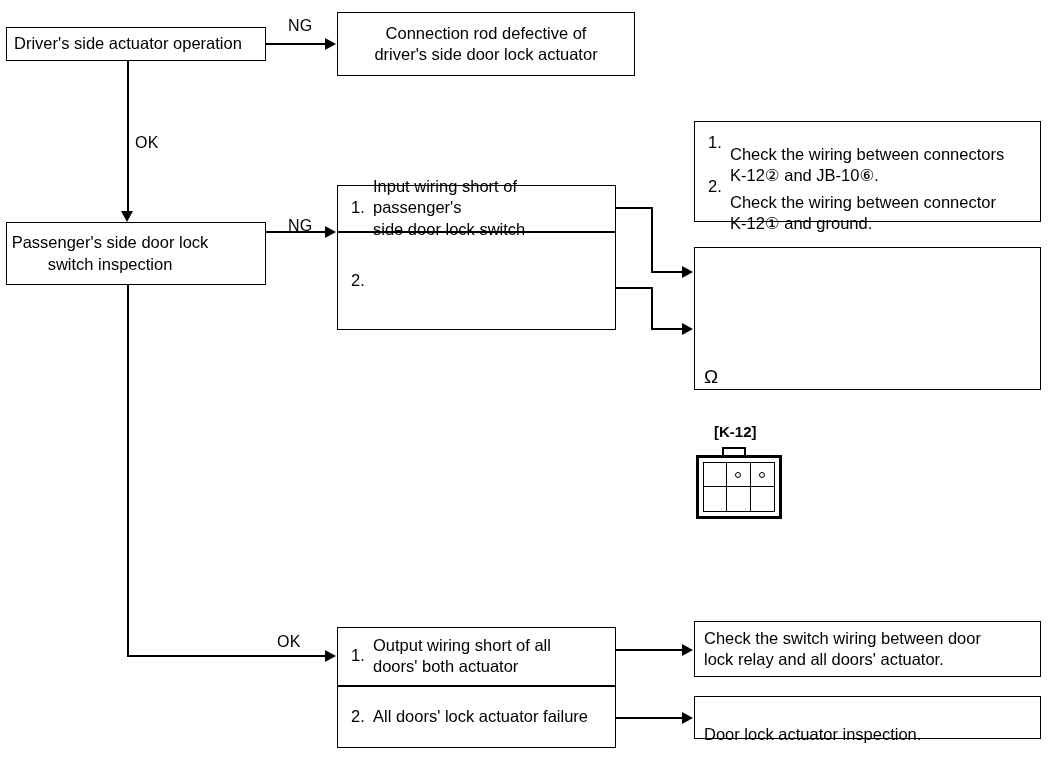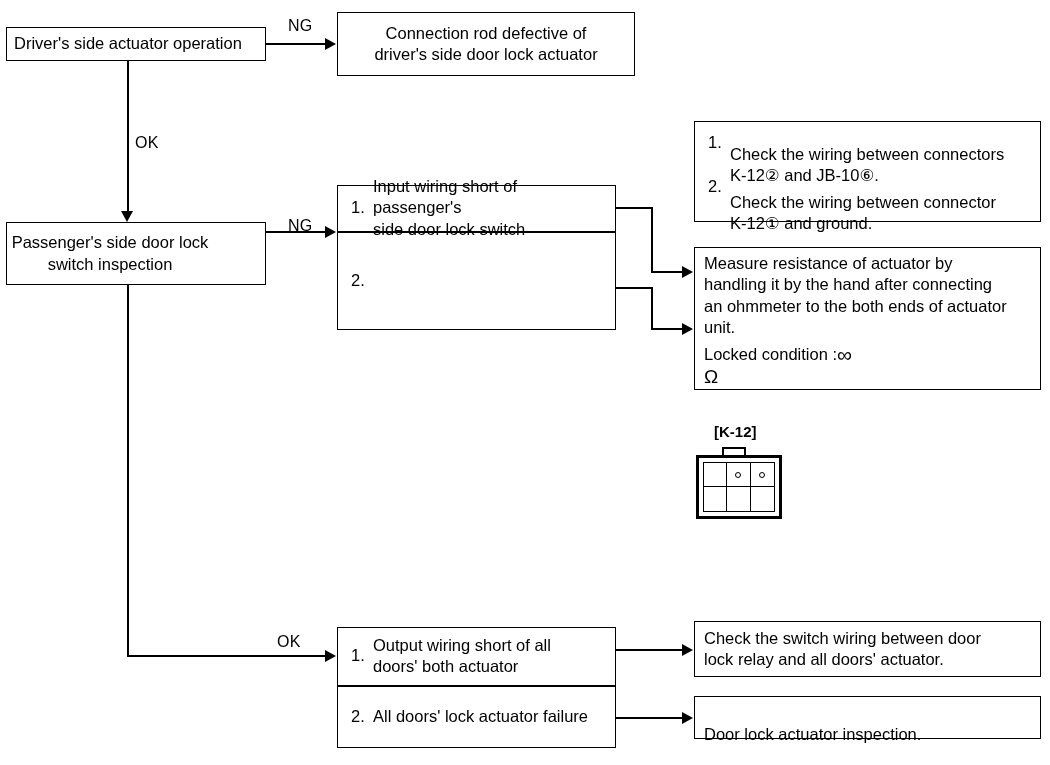--- a/index.html
+++ b/index.html
@@ -143,30 +143,20 @@
     <span class="numbody txt" style="top:16px;">Check the wiring between connectors
 K-12② and JB-10⑥.</span>
   </div>
   <div class="cell" style="left:694px;top:172px;width:347px;height:46px;align-items:flex-start;padding-top:4px;">
     <span class="num" style="top:4px;">2.</span>
     <span class="numbody txt" style="top:20px;">Check the wiring between connector
 K-12① and ground.</span>
   </div>
 
   <div class="box" style="left:694px;top:247px;width:347px;height:143px;"></div>
-  <div class="cell" style="left:704px;top:253px;width:337px;height:88px;align-items:flex-start;">
-    <span class="txt">Measure resistance of actuator by
-handling it by the hand after connecting
-an ohmmeter to the both ends of actuator
-unit.</span>
-  </div>
-  <div class="cell" style="left:704px;top:344px;width:337px;height:22px;">
-    <span>Locked condition : </span>
-      <span class="inf">∞</span>
-  </div>
   <div class="cell" style="left:704px;top:366px;width:340px;height:22px;">
       <span class="ohm">Ω</span>
   </div>
 
   <div class="kname" style="left:714px;top:423px;">[K-12]</div>
 
   <div class="conn-wrap" style="left:696px;top:447px;width:86px;height:72px;">
     <div class="conn-tab" style="left:26px;top:0px;width:24px;height:9px;"></div>
     <div class="conn-body" style="left:0px;top:8px;width:86px;height:64px;"></div>
     <div class="conn-grid" style="left:7px;top:15px;width:72px;height:50px;">

